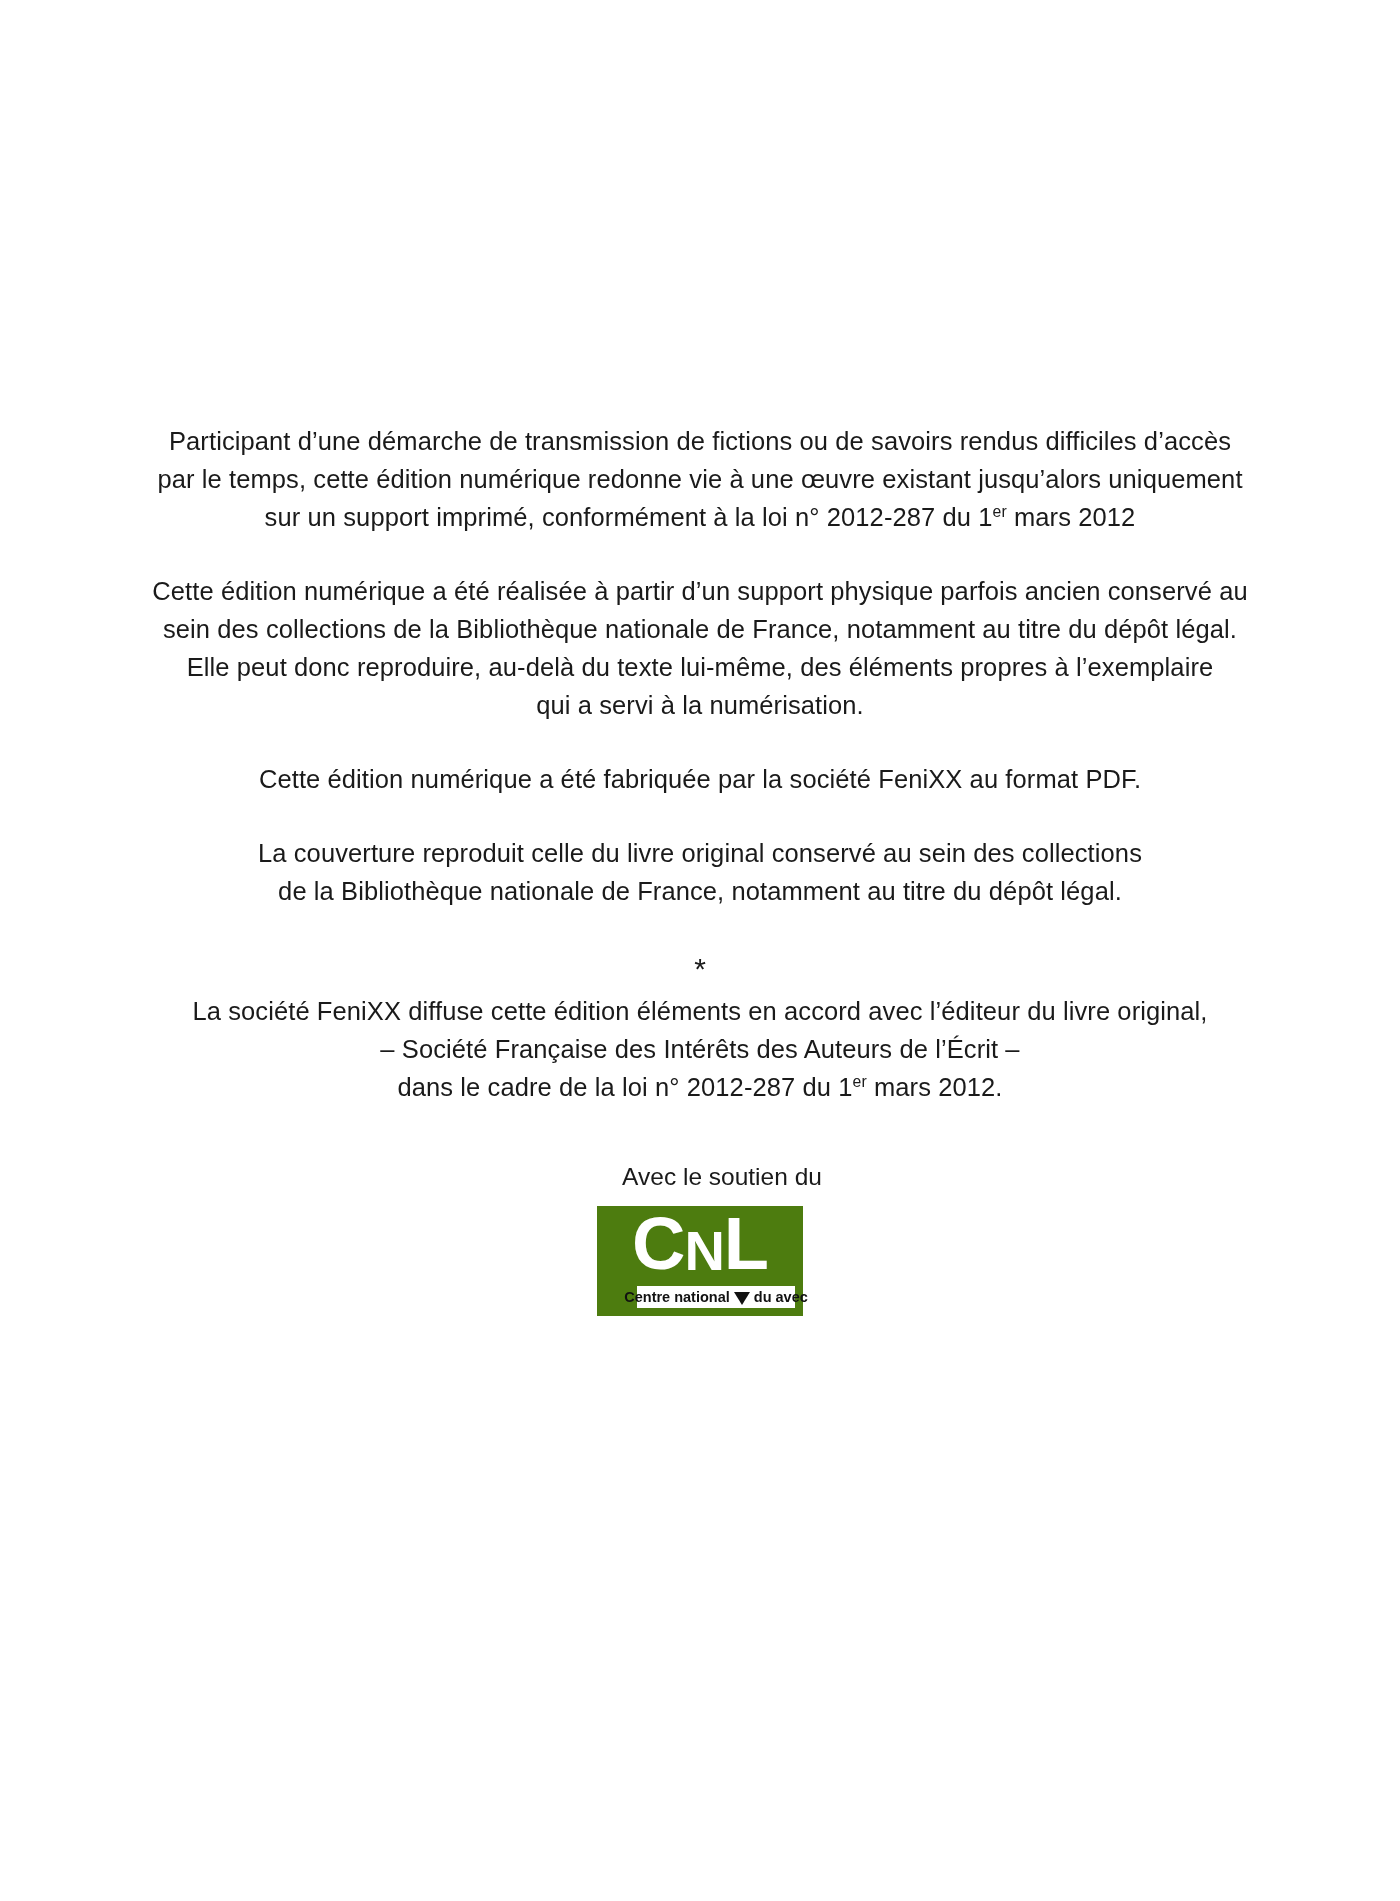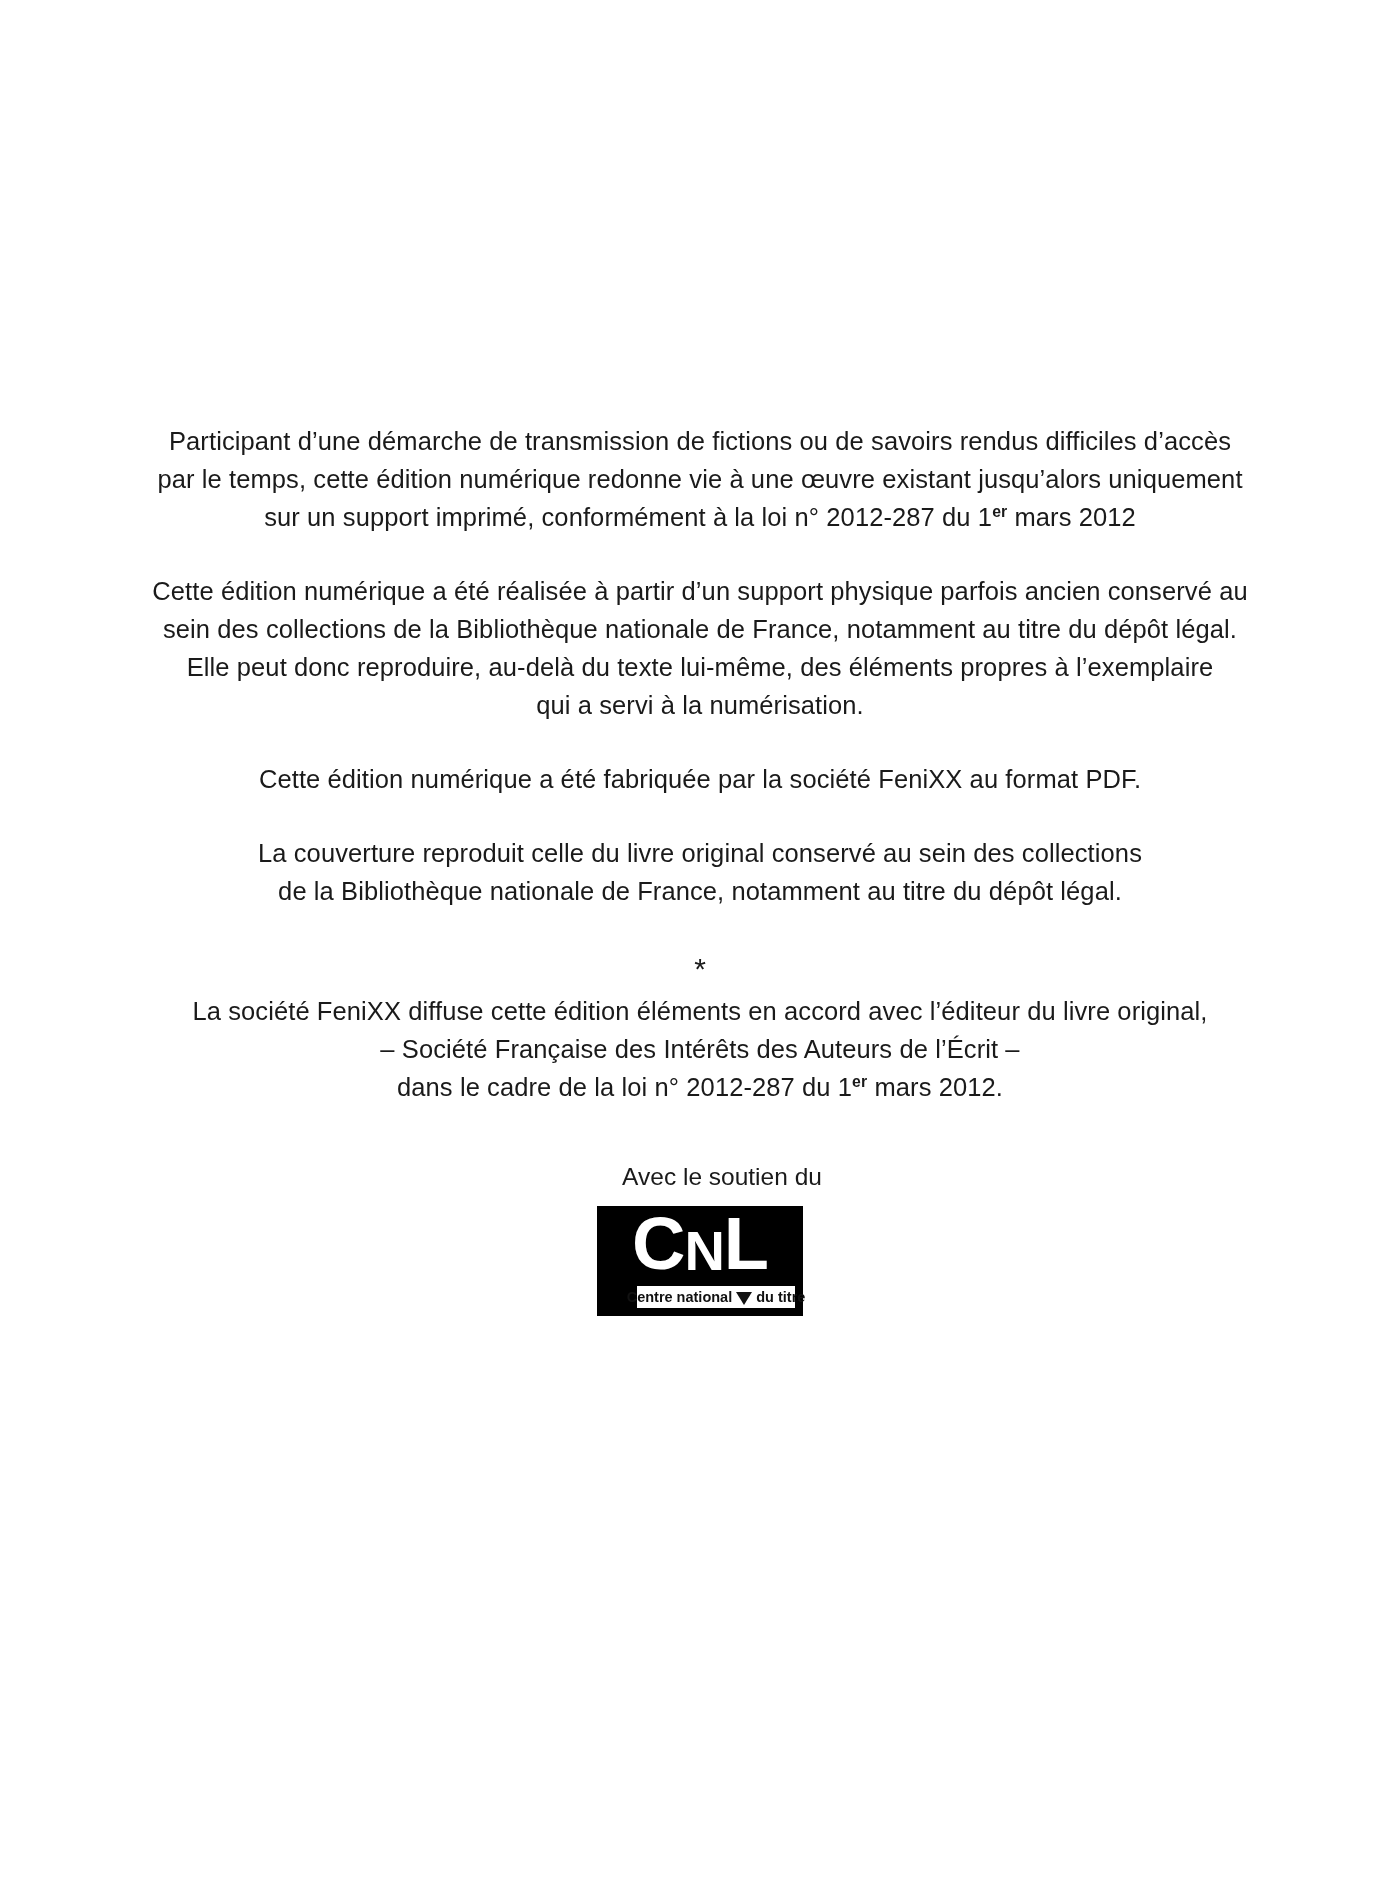--- a/index.html
+++ b/index.html
@@ -40,21 +40,20 @@
     margin-top: 36px;
   }
   .para .ln {
     display: block;
     white-space: nowrap;
   }
   sup {
     font-size: 0.62em;
     vertical-align: super;
     line-height: 0;
-    font-weight: bold;
   }
   .asterisk {
     font-size: 30px;
     line-height: 34px;
     margin-top: 42px;
     margin-bottom: 6px;
     text-align: center;
   }
   .support {
     margin-top: 56px;
@@ -64,21 +63,21 @@
     font-size: 24.5px;
     line-height: 30px;
     margin-bottom: 14px;
     padding-left: 44px;
   }
   
   .cnl-logo {
     width: 206px;
     height: 110px;
     margin: 0 auto;
-    background: #000000;
+    background: #4d7c0f;
     position: relative;
     display: block;
   }
   .cnl-letters {
     position: absolute;
     left: 0;
     right: 0;
     top: 2px;
     height: 72px;
     color: #ffffff;
@@ -160,19 +159,19 @@
       <span class="ln">dans le cadre de la loi n° 2012-287 du 1<sup>er</sup> mars 2012.</span>
     </div>
 
     <div class="support">
       <div class="support-label">Avec le soutien du</div>
       <div class="cnl-logo">
         <div class="cnl-letters"><span>C</span><span class="n-low">N</span><span>L</span></div>
         <div class="cnl-strip">
           <span>Centre national</span>
           <span class="tick"></span>
-          <span>du titre</span>
+          <span>du avec</span>
         </div>
       </div>
     </div>
 
   </div>
 </div>
 
 </body></html>

